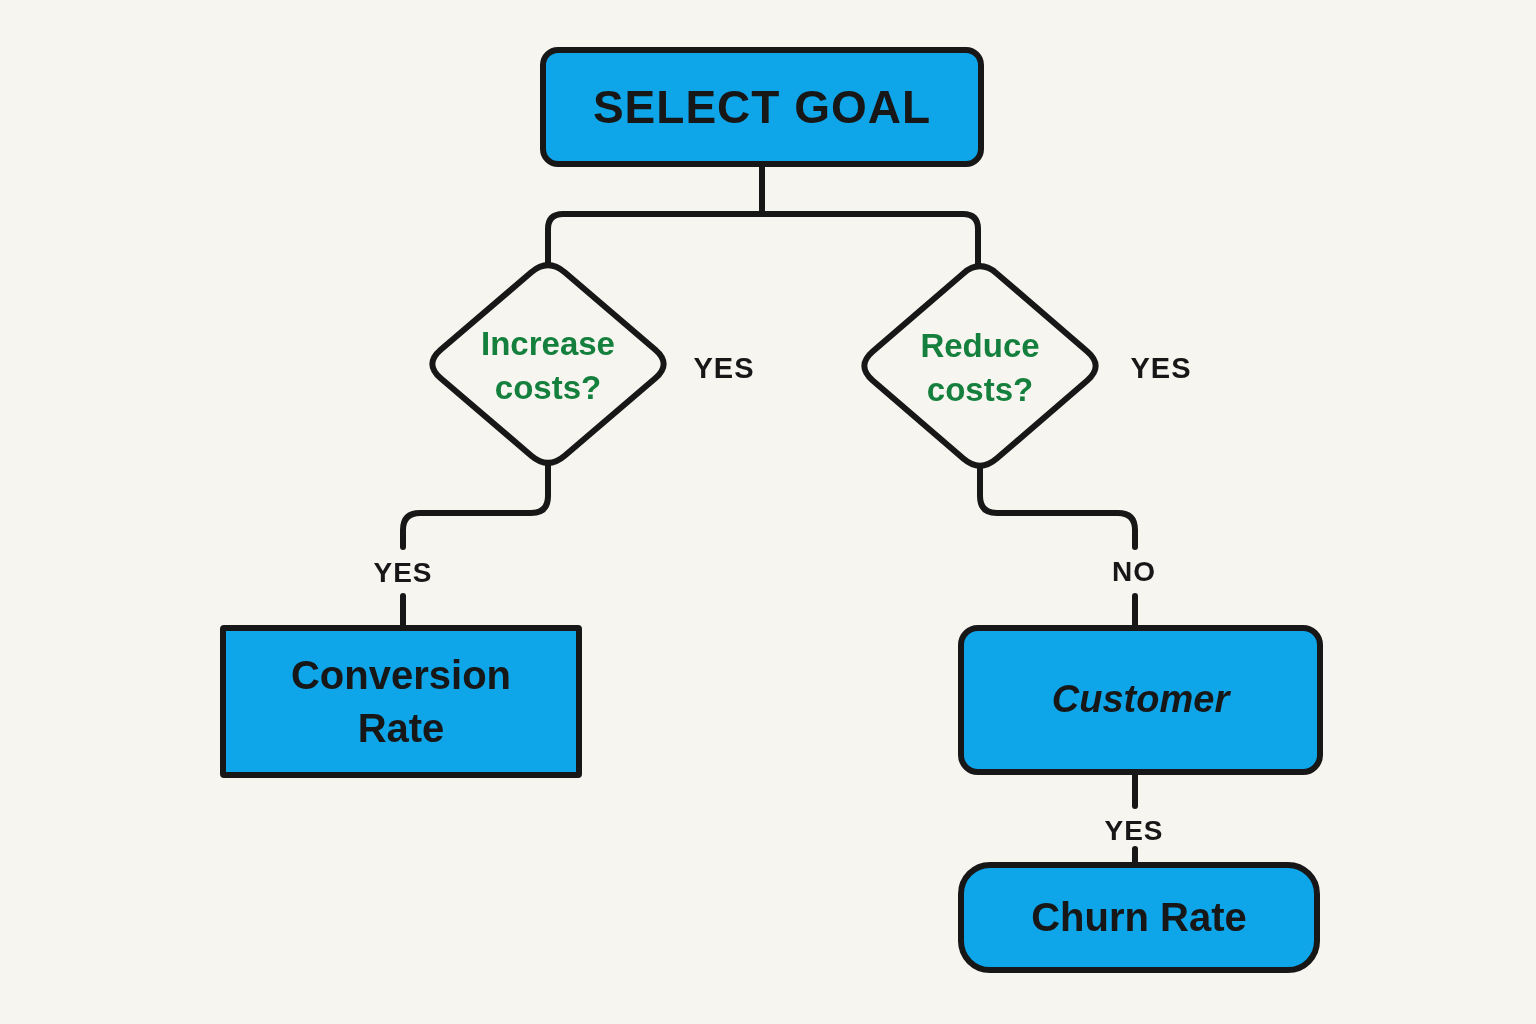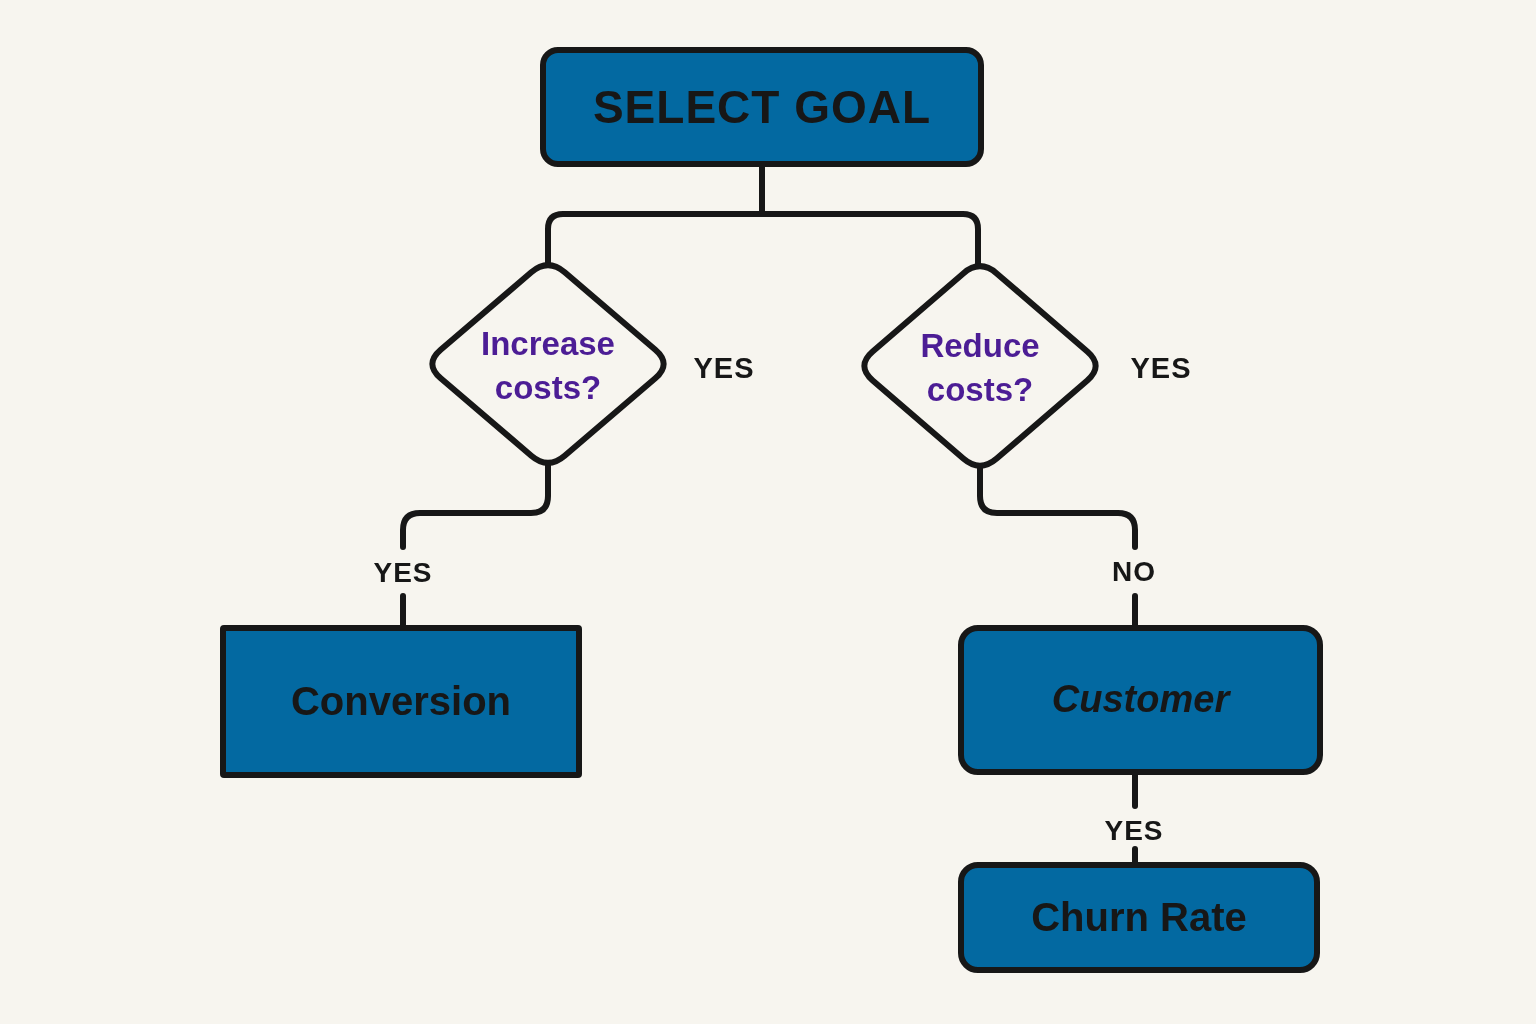--- a/index.html
+++ b/index.html
@@ -19,21 +19,21 @@
   .wires {
     position: absolute;
     left: 0;
     top: 0;
     z-index: 1;
   }
   .node-box {
     position: absolute;
     z-index: 2;
     box-sizing: border-box;
-    background: #0369a1;
+    background: #0ea5e9;
     border: 6px solid #171717;
     display: flex;
     flex-direction: column;
     align-items: center;
     justify-content: center;
     text-align: center;
     color: #171717;
   }
   .box-title {
     font-weight: bold;
@@ -62,31 +62,31 @@
     border-radius: 4px;
   }
   #node-cac {
     left: 958px; top: 625px;
     width: 365px; height: 150px;
     border-radius: 20px;
   }
   #node-churn-rate {
     left: 958px; top: 862px;
     width: 362px; height: 111px;
-    border-radius: 20px;
+    border-radius: 32px;
   }
   .diamond-label {
     position: absolute;
     z-index: 3;
     transform: translate(-50%, -50%);
     text-align: center;
     font-weight: bold;
     font-size: 33px;
     line-height: 1.32;
-    color: #4c1d95;
+    color: #15803d;
     white-space: nowrap;
   }
   #label-increase-sales { left: 548px; top: 366px; }
   #label-reduce-costs   { left: 980px; top: 368px; }
   .edge-label {
     position: absolute;
     z-index: 3;
     transform: translate(-50%, -50%);
     font-weight: bold;
     font-size: 29px;
@@ -135,20 +135,21 @@
     </g>
   </svg>
 
   <div class="node-box" id="node-select-goal">
     <div class="box-title">SELECT GOAL</div>
   </div>
 
   <div class="node-box" id="node-conversion-rate">
     <div class="box-label">
       <div>Conversion</div>
+      <div>Rate</div>
     </div>
   </div>
 
   <div class="node-box" id="node-cac">
     <div class="box-label cac">
       <div>Customer</div>
     </div>
   </div>
 
   <div class="node-box" id="node-churn-rate">

